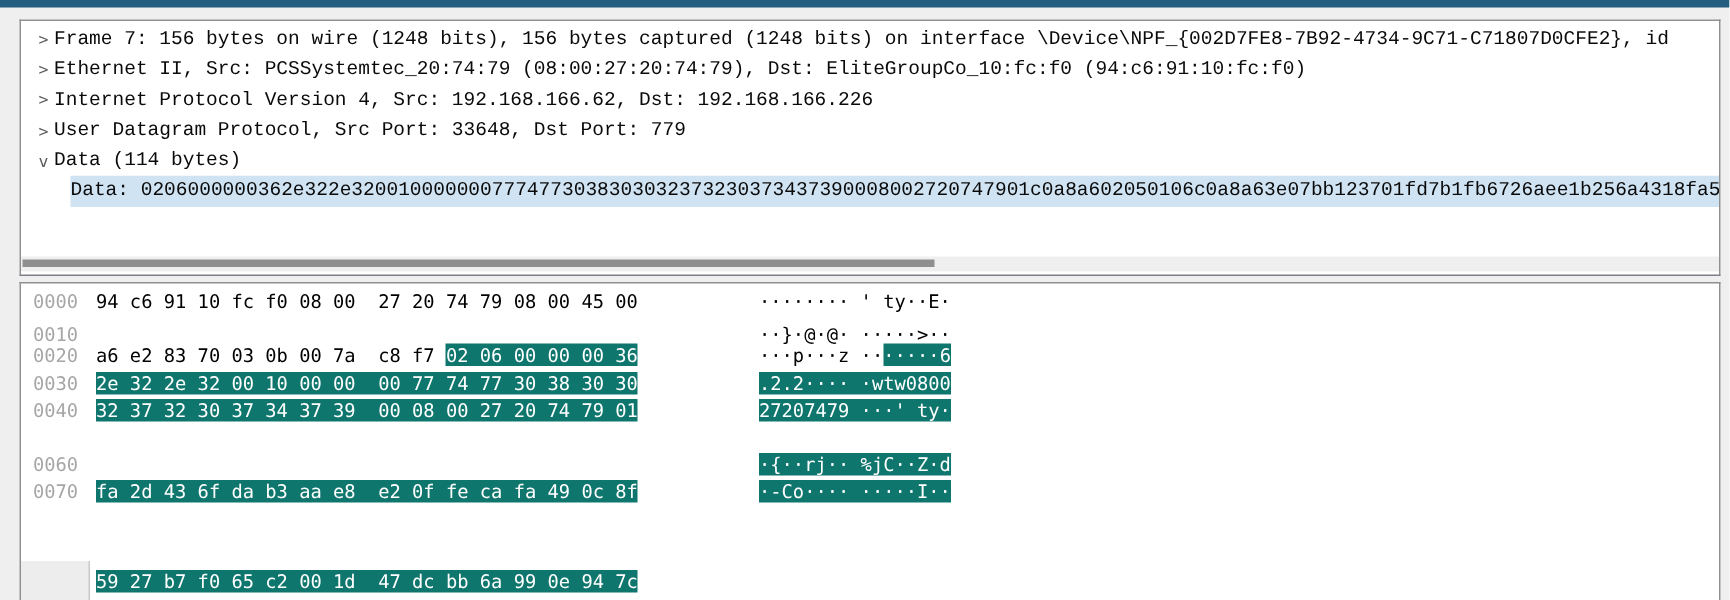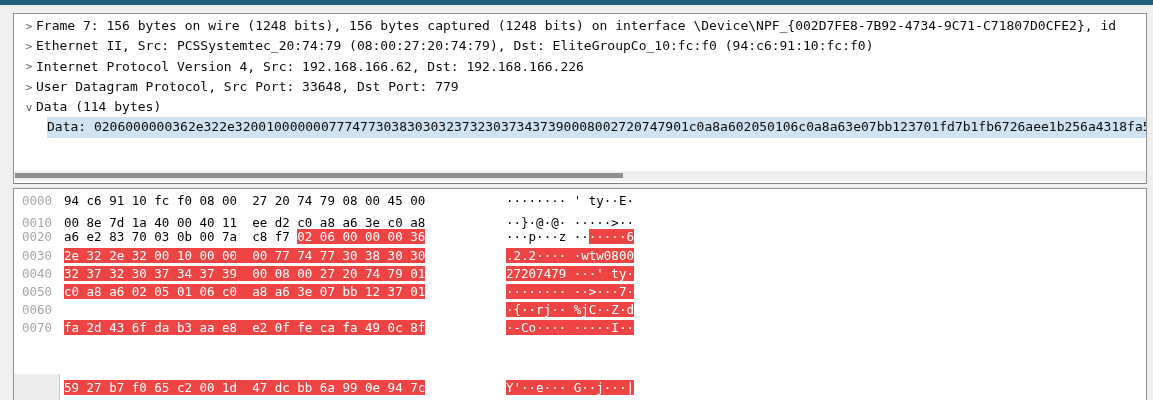--- a/index.html
+++ b/index.html
@@ -10,33 +10,33 @@
 
   .pane { position:absolute; left:13px; width:1134px; background:#ffffff; border:1px solid #909090; overflow:hidden; }
   .detail-pane { top:13px; height:171px; border-bottom-color:#7d7f88; }
   .hex-pane { top:188px; height:212px; border-bottom:none; }
 
   
   .drows { position:absolute; left:0; top:2px; right:0; }
   .drow { display:flex; align-items:center; height:20.3px; font-size:13px; color:#0a0a0a; white-space:pre; overflow:hidden; }
   .chev { width:14px; margin-left:8px; text-align:center; color:#5a5a5a; font-size:11px; flex:0 0 14px; }
   .drow.child .chev { margin-left:19px; }
-  .dtext { flex:1 1 auto; overflow:hidden; white-space:pre; line-height:20.3px; }
+  .dtext { flex:1 1 auto; overflow:hidden; white-space:pre; line-height:20.3px;font-family:Liberation Mono, monospace; }
   .drow.sel .dtext { background:#cfe3f3; }
 
   
   .hscroll { position:absolute; left:0; right:0; bottom:2px; height:10px; background:#efefef; }
   .hthumb { position:absolute; left:1px; top:2px; width:608px; height:5px; background:#8f8f8f; }
 
   
   .hrow { position:absolute; left:0; width:100%; height:18.2px; font-size:12.5px; line-height:18.2px; white-space:pre; }
   .off { position:absolute; left:8px; color:#a6a6a6; }
   .hx  { position:absolute; left:50px; color:#000; }
   .asc { position:absolute; left:492px; color:#000; }
-  .selb { background:#ef4444; color:#ffffff; }
+  .selb { background:#0f766e; color:#ffffff; }
 
   .corner-tab { position:absolute; left:1px; top:186px; width:46px; height:26px; background:#ededed; border-right:1px solid #c9c9c9; }
 </style>
 </head>
 <body>
 
 <div class="topstrip"></div>
 
 <div class="pane detail-pane">
   <div class="drows">
@@ -48,24 +48,23 @@
       <div class="drow sel child"><span class="chev"></span><span class="dtext">Data: 0206000000362e322e3200100000007774773038303032373230373437390008002720747901c0a8a602050106c0a8a63e07bb123701fd7b1fb6726aee1b256a4318fa5a8e64fa2d436fdab3aae8e20ffecafa490c8f5927b7f065c2001d47dcbb6a990e947c76acefba41abc61578844d07</span></div>
     </div>
   <div class="hscroll">
     <div class="hthumb"></div>
   </div>
 </div>
 
 <div class="pane hex-pane">
   <div style="position:absolute; left:0; top:3px; right:0; bottom:0;">
       <div class="hrow" style="top: 0px;"><span class="off">0000</span><span class="hx"><span>94 c6 91 10 fc f0 08 00  27 20 74 79 08 00 45 00</span><span class=""></span></span><span class="asc"><span>········ ' ty··E·</span><span class=""></span></span></div>
-      <div class="hrow" style="top: 22px;"><span class="off">0010</span><span class="hx"><span>00 8e 7d 1a 40 00 40 11  ee d2 c0 a8 a6 3e c0 a8</span><span class=""></span></span><span class="asc"><span>··}·@·@· ·····&gt;··</span><span class=""></span></span></div>
+      <div class="hrow" style="top: 22px;"><span class="off">0010</span><span class="asc"><span>··}·@·@· ·····&gt;··</span><span class=""></span></span></div>
       <div class="hrow" style="top: 36.4px;"><span class="off">0020</span><span class="hx"><span>a6 e2 83 70 03 0b 00 7a  c8 f7 </span><span class="selb">02 06 00 00 00 36</span></span><span class="asc"><span>···p···z ··</span><span class="selb">·····6</span></span></div>
       <div class="hrow" style="top: 54.6px;"><span class="off">0030</span><span class="hx"><span></span><span class="selb">2e 32 2e 32 00 10 00 00  00 77 74 77 30 38 30 30</span></span><span class="asc"><span></span><span class="selb">.2.2···· ·wtw0800</span></span></div>
       <div class="hrow" style="top: 72.8px;"><span class="off">0040</span><span class="hx"><span></span><span class="selb">32 37 32 30 37 34 37 39  00 08 00 27 20 74 79 01</span></span><span class="asc"><span></span><span class="selb">27207479 ···' ty·</span></span></div>
-      <div class="hrow" style="top: 91px;"><span class="off">0050</span><span class="hx"><span></span><span class="selb">c0 a8 a6 02 05 01 06 c0  a8 a6 3e 07 bb 12 37 01</span></span><span class="asc"><span></span><span class="selb">········ ··&gt;···7·</span></span></div>
       <div class="hrow" style="top: 109.2px;"><span class="off">0060</span><span class="asc"><span></span><span class="selb">·{··rj·· %jC··Z·d</span></span></div>
       <div class="hrow" style="top: 127.4px;"><span class="off">0070</span><span class="hx"><span></span><span class="selb">fa 2d 43 6f da b3 aa e8  e2 0f fe ca fa 49 0c 8f</span></span><span class="asc"><span></span><span class="selb">·-Co···· ·····I··</span></span></div>
-      <div class="hrow" style="top: 145.6px; margin-top: 41px;"><span class="off">0080</span><span class="hx"><span></span><span class="selb">59 27 b7 f0 65 c2 00 1d  47 dc bb 6a 99 0e 94 7c</span></span><span class="asc"><span></span><span class="selb">Y'··e··· G··j···|</span></span></div>
+      <div class="hrow" style="top: 145.6px; margin-top: 41px;"><span class="off">0080</span><span class="hx"><span></span><span class="selb">59 27 b7 f0 65 c2 00 1d  47 dc bb 6a 99 0e 94 7c</span></span></div>
     </div>
 </div>
 
 <div class="corner-tab" style="position:absolute; left:14px; top:374px; width:46px; height:26px;"></div>
 
 </body></html>

